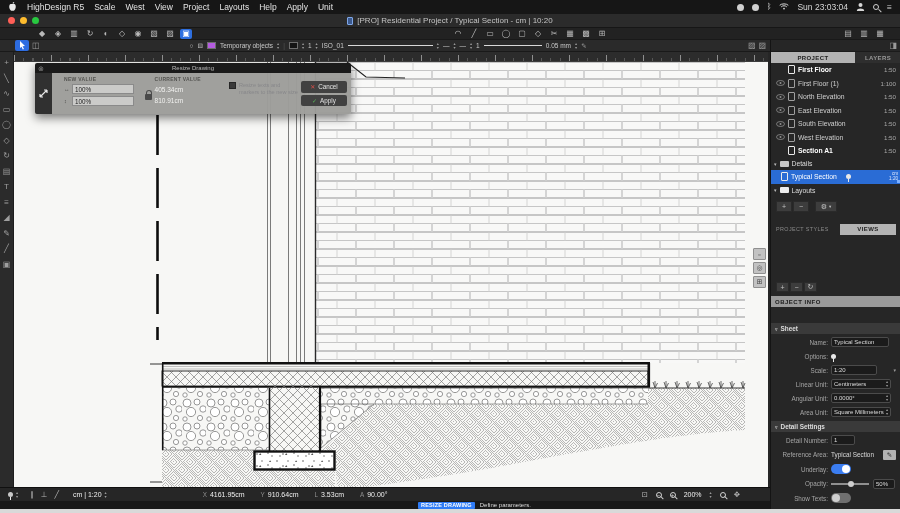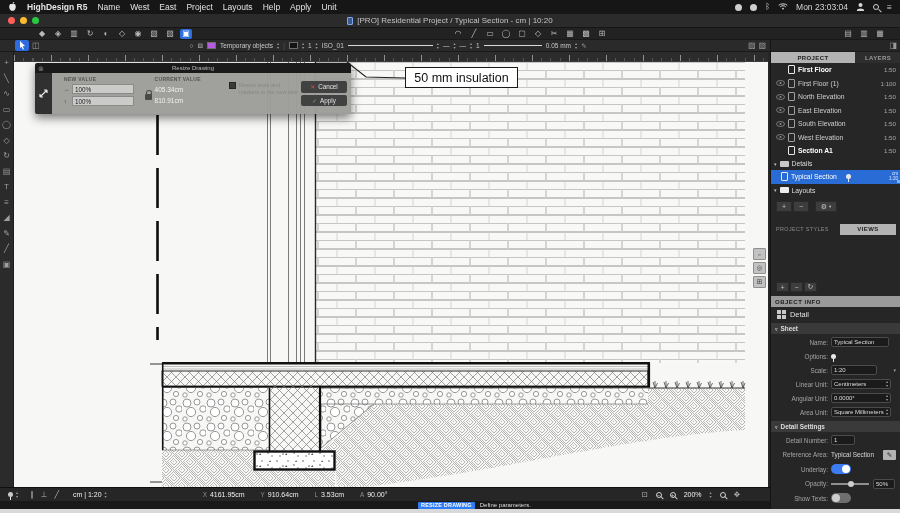--- a/index.html
+++ b/index.html
@@ -3,21 +3,21 @@
 <meta charset="utf-8">
 <style>
   *{box-sizing:border-box;margin:0;padding:0}
   html,body{width:900px;height:513px;overflow:hidden;background:#111;font-family:"Liberation Sans",sans-serif;-webkit-font-smoothing:antialiased}
   #app{position:relative;width:900px;height:513px;background:#262626}
   .abs{position:absolute}
 
   
   .menubar{left:0;top:0;width:900px;height:14px;background:#161616;display:flex;align-items:center;color:#e3e3e3;font-size:8.5px;padding:0 8px;gap:10px}
   .mb-item{white-space:nowrap}
-  .mb-item.first{font-weight:bold}
+  .mb-item.first{font-weight:normal}
   .mb-right{margin-left:auto;display:flex;align-items:center;gap:8px;color:#d6d6d6}
   .dot{width:7px;height:7px;border-radius:50%;background:#cfcfcf;display:inline-block}
   .rune{font-size:8px;line-height:8px}
   .mag{position:relative;width:6px;height:6px;border:1px solid #cfcfcf;border-radius:50%;display:inline-block}
   .mag::after{content:"";position:absolute;width:3.5px;height:1px;background:#cfcfcf;right:-3px;bottom:-1.5px;transform:rotate(45deg)}
   .mag .pm{position:absolute;left:0;top:-1px;width:4px;font-size:6px;line-height:6px;color:#cfcfcf;font-style:normal}
 
   
   .titlebar{left:0;top:14px;width:900px;height:14px;background:#2b2b2b;border-bottom:1px solid #161616;display:flex;align-items:center}
   .lights{display:flex;gap:5px;padding-left:8px}
@@ -153,37 +153,37 @@
 </head>
 <body>
 
 <div id="app">
 
   <div class="abs menubar">
     <span><svg width="9" height="11" viewBox="0 0 9 11">
           <path d="M4.5 2.2 C5 1.2 6 1 6.2 1 C6.3 1.6 6 2.3 5.4 2.7 Z M2.5 3 C1 3.6 0.8 6.5 2 8.6 C2.8 9.9 3.6 10 4.5 9.7 C5.4 10 6.2 9.9 7 8.6 C8.2 6.5 8 3.6 6.5 3 C5.8 2.7 5 3.1 4.5 3.1 C4 3.1 3.2 2.7 2.5 3 Z" fill="#e8e8e8"></path>
         </svg></span>
     <span class="mb-item first">HighDesign R5</span>
-    <span class="mb-item">Name</span>
+    <span class="mb-item">Scale</span>
     <span class="mb-item">West</span>
-    <span class="mb-item">East</span>
+    <span class="mb-item">View</span>
     <span class="mb-item">Project</span>
     <span class="mb-item">Layouts</span>
     <span class="mb-item">Help</span>
     <span class="mb-item">Apply</span>
     <span class="mb-item">Unit</span>
     <span class="mb-right">
       <span class="dot"></span>
       <span class="dot"></span>
       <span class="rune">ᛒ</span>
       <span><svg width="10" height="8" viewBox="0 0 10 8">
             <path d="M1 3 C2.5 1.4 7.5 1.4 9 3 M2.5 4.6 C3.8 3.4 6.2 3.4 7.5 4.6" stroke="#d6d6d6" fill="none" stroke-width="1" stroke-linecap="round"></path>
             <circle cx="5" cy="6.6" r="0.9" fill="#d6d6d6"></circle>
           </svg></span>
-      <span>Mon 23:03:04</span>
+      <span>Sun 23:03:04</span>
       <span><svg width="9" height="9">
             <circle cx="4.5" cy="3" r="2" fill="#d6d6d6"></circle>
             <path d="M0.8 9 C0.8 5.8 8.2 5.8 8.2 9 Z" fill="#d6d6d6"></path>
           </svg></span>
       <span class="mag"></span>
       <span>≡</span>
     </span>
   </div>
 
   <div class="abs titlebar">
@@ -394,23 +394,20 @@
                M685 326 l-2 -6 M685 326 l0 -7 M685 326 l2.5 -5
                M696 326 l-2 -6 M696 326 l0 -7 M696 326 l2.5 -5
                M707 326 l-2 -6 M707 326 l0 -7 M707 326 l2.5 -5
                M718 326 l-2 -6 M718 326 l0 -7 M718 326 l2.5 -5
                M729 326 l-2 -6 M729 326 l0 -7 M729 326 l2 -5" stroke="#444" stroke-width="0.8" fill="none"></path>
 
       <path d="M333 0 L352 15 L391 16" stroke="#222" stroke-width="1.2" fill="none"></path>
     </svg>
 
     
-    <div class="callout">
-        <span>50 mm insulation</span>
-      </div>
 
     
     <div class="floatbtns">
       <span class="fbtn">▫</span>
       <span class="fbtn">◎</span>
       <span class="fbtn">⊞</span>
     </div>
 
     
     <div class="dialog">
@@ -569,29 +566,20 @@
       <span class="views-btn">VIEWS</span>
     </div>
 
     <div class="sb-abs sb-mini">
       <span class="mini">+</span>
       <span class="mini">−</span>
       <span class="mini">↻</span>
     </div>
 
     <div class="sb-abs objinfo">OBJECT INFO</div>
-    <div class="sb-abs detailrow">
-      <span class="quad">
-          <i></i>
-          <i></i>
-          <i></i>
-          <i></i>
-        </span>
-      <span>Detail</span>
-    </div>
     <div class="sb-abs secbar" style="top:283px">
       <span class="tri">▿</span>
       <span>Sheet</span>
     </div>
 
     <div class="sb-abs frow" style="top:295px">
       <span class="flbl">Name:</span>
       <span class="finput" style="width:58px">Typical Section</span>
     </div>
     <div class="sb-abs frow" style="top:309px">

